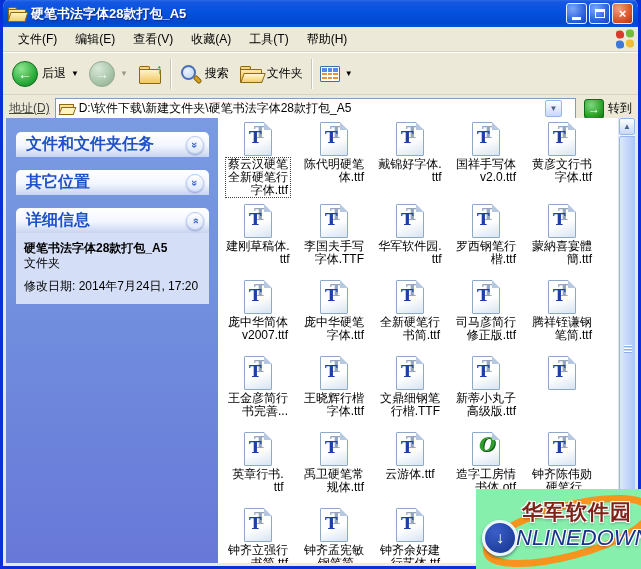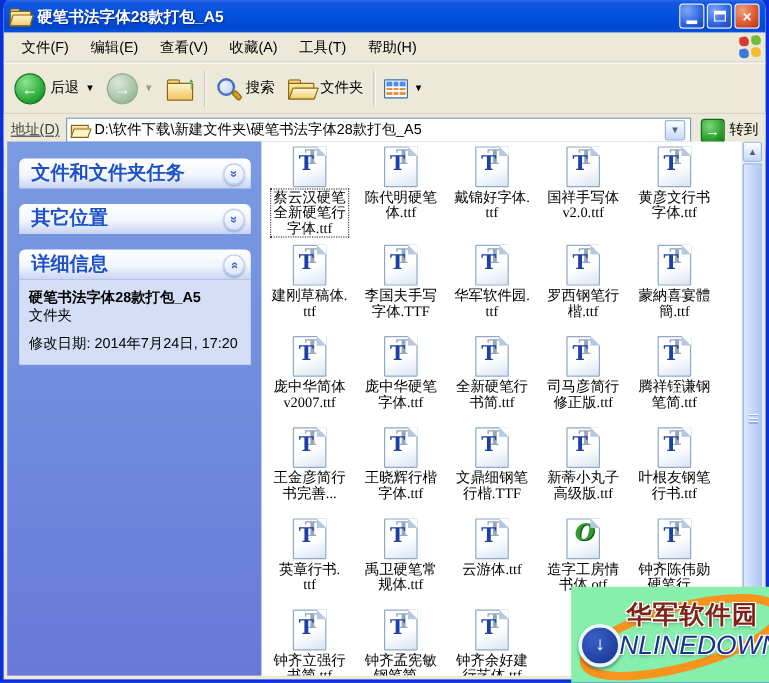--- a/index.html
+++ b/index.html
@@ -54,21 +54,21 @@
   .folder-ic{position:relative;width:24px;height:20px;}
   .folder-ic .fbody{position:absolute;left:1px;bottom:1px;width:20px;height:12px;background:linear-gradient(#FFE9A2,#EDB94E);border:1px solid #8A6914;border-radius:1px;}
   .folder-ic .ftab{position:absolute;left:1px;bottom:13px;width:9px;height:4px;background:#F5D581;border:1px solid #8A6914;border-bottom:none;border-radius:2px 2px 0 0;}
   .folder-ic .fopen{position:absolute;left:3px;bottom:1px;width:20px;height:8px;background:linear-gradient(#FFF7D8,#F3CE6F);border:1px solid #8A6914;transform:skewX(-20deg);border-radius:1px;}
   .views-ic{width:20px;height:16px;border:1px solid #3A6EA5;background:#fff;display:grid;grid-template-columns:1fr 1fr 1fr;grid-template-rows:4px 1fr;gap:1px;padding:1px;box-sizing:border-box;border-radius:1px;}
   .views-ic i{background:#4D8FE8;}
   .views-ic b{background:repeating-linear-gradient(180deg,#E8923A 0 2px,#fff 2px 4px);}
   
   .addressbar{height:25px;display:flex;align-items:center;gap:5px;padding:1px 3px;font-size:12px;background:#ECE9D8;}
   .addr-label{color:#444;white-space:nowrap;padding-left:3px;text-decoration:underline;}
-  .addr-input{flex:1;height:21px;background:#fff;border:1px solid #7F9DB9;display:flex;align-items:center;padding:0 4px 0 3px;gap:4px;box-sizing:border-box;}
+  .addr-input{flex:1;height:21px;background:#fff;border:1px solid #7F9DB9;display:flex;align-items:center;padding:0 13px 0 3px;gap:4px;box-sizing:border-box;}
   .addr-folder{position:relative;width:16px;height:13px;flex:0 0 auto;}
   .addr-folder .fbody{position:absolute;left:0;bottom:0;width:13px;height:9px;background:linear-gradient(#FFE9A2,#EDB94E);border:1px solid #8A6914;}
   .addr-folder .fopen{position:absolute;left:1px;bottom:0;width:13px;height:6px;background:#FFF3C8;border:1px solid #8A6914;transform:skewX(-20deg);}
   .addr-text{white-space:nowrap;overflow:hidden;}
   .addr-chevron{margin-left:auto;width:17px;height:17px;background:linear-gradient(#FDFEFF,#C8D8F8);border:1px solid #96B5E8;border-radius:2px;color:#4D6185;font-size:8px;display:flex;align-items:center;justify-content:center;box-sizing:border-box;}
   .go-btn{display:flex;align-items:center;gap:4px;padding:0 3px;}
   .go-icon{width:20px;height:20px;border-radius:3px;background:radial-gradient(circle at 35% 28%,#7ED87E,#28A028 65%,#117511);border:1px solid #0E6B1C;color:#fff;font-size:12px;font-weight:bold;display:flex;align-items:center;justify-content:center;box-sizing:border-box;}
   
   .main{position:absolute;top:118px;left:3px;right:3px;bottom:3px;display:flex;}
   .sidebar{width:212px;flex:0 0 auto;background:linear-gradient(180deg,#7A9AE2 0%,#7190DE 40%,#6878D8 100%);padding:14px 9px 0 10px;box-sizing:border-box;}
@@ -79,21 +79,21 @@
   .chev{font-weight:bold;font-size:11px;display:inline-block;}
   .chev.down{transform:rotate(90deg);}
   .chev.up{transform:rotate(-90deg);}
   .panel-body{background:#D4DEF6;padding:8px 8px 10px 8px;font-size:12px;color:#000;line-height:15px;}
   .details-name{font-weight:bold;}
   .details-modified{margin-top:8px;}
   
   .content{flex:1;position:relative;background:#fff;overflow:hidden;}
   .file-grid{position:absolute;left:2px;top:4px;display:grid;grid-template-columns:repeat(5,76px);grid-template-rows:82px repeat(5,76px);}
   .file{display:flex;flex-direction:column;align-items:center;font-size:12px;line-height:13px;color:#000;}
-  .flabel{text-align:center;padding:0 2px;max-width:74px;font-family:Liberation Serif, serif;}
+  .flabel{text-align:right;padding:0 2px;max-width:74px;}
   .file.sel .flabel{outline:1px dotted #444;}
   .ficon{width:28px;height:34px;position:relative;margin-bottom:2px;background:linear-gradient(160deg,#FFFFFF 55%,#D8E4F2);border:1px solid #8EA8C8;border-radius:1px;box-sizing:border-box;}
   .ficon::after{content:"";position:absolute;top:-1px;right:-1px;width:0;height:0;border-style:solid;border-width:0 8px 8px 0;border-color:transparent #FFFFFF #B6C8E0 transparent;}
   .lt{position:absolute;font-family:"DejaVu Serif","Liberation Serif",serif;font-weight:bold;}
   .tshadow{left:9px;top:3px;font-size:17px;color:#96A6BC;}
   .tmain{left:4px;top:8px;font-size:17px;color:#1C3FA8;}
   .omain{left:6px;top:5px;font-size:19px;font-style:italic;color:#2F9E2F;text-shadow:1px 1px 0 #14521A;}
   
   .vscroll{position:absolute;top:0;right:0;bottom:0;width:17px;background:#F2F5FC;border-left:1px solid #E0E6F2;box-sizing:border-box;}
   .scroll-up{height:17px;background:linear-gradient(#FDFEFF,#C8D8F8);border:1px solid #96B5E8;border-radius:2px;color:#4D6185;font-size:8px;display:flex;align-items:center;justify-content:center;box-sizing:border-box;}
@@ -439,24 +439,20 @@
             <div class="flabel">
               <div>新蒂小丸子</div>
               <div>高级版.ttf</div>
             </div>
           </div>
           <div class="file">
             <div class="ficon">
               <span class="lt tshadow">T</span>
               <span class="lt tmain">T</span>
             </div>
-            <div class="flabel">
-              <div>叶根友钢笔</div>
-              <div>行书.ttf</div>
-            </div>
           </div>
           <div class="file">
             <div class="ficon">
               <span class="lt tshadow">T</span>
               <span class="lt tmain">T</span>
             </div>
             <div class="flabel">
               <div>英章行书.</div>
               <div>ttf</div>
             </div>

